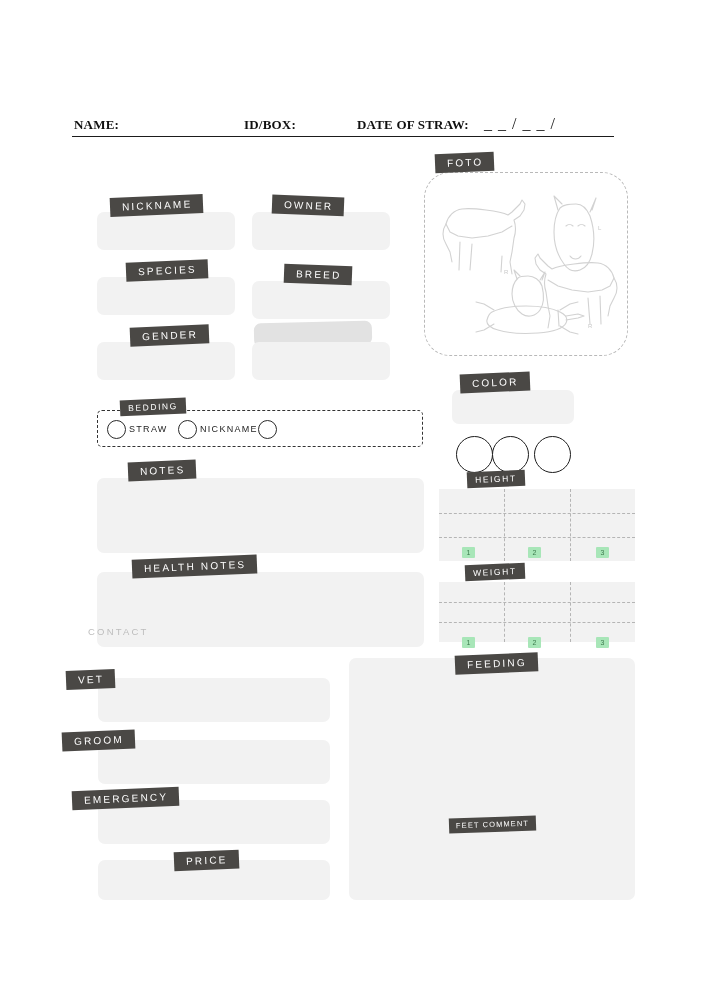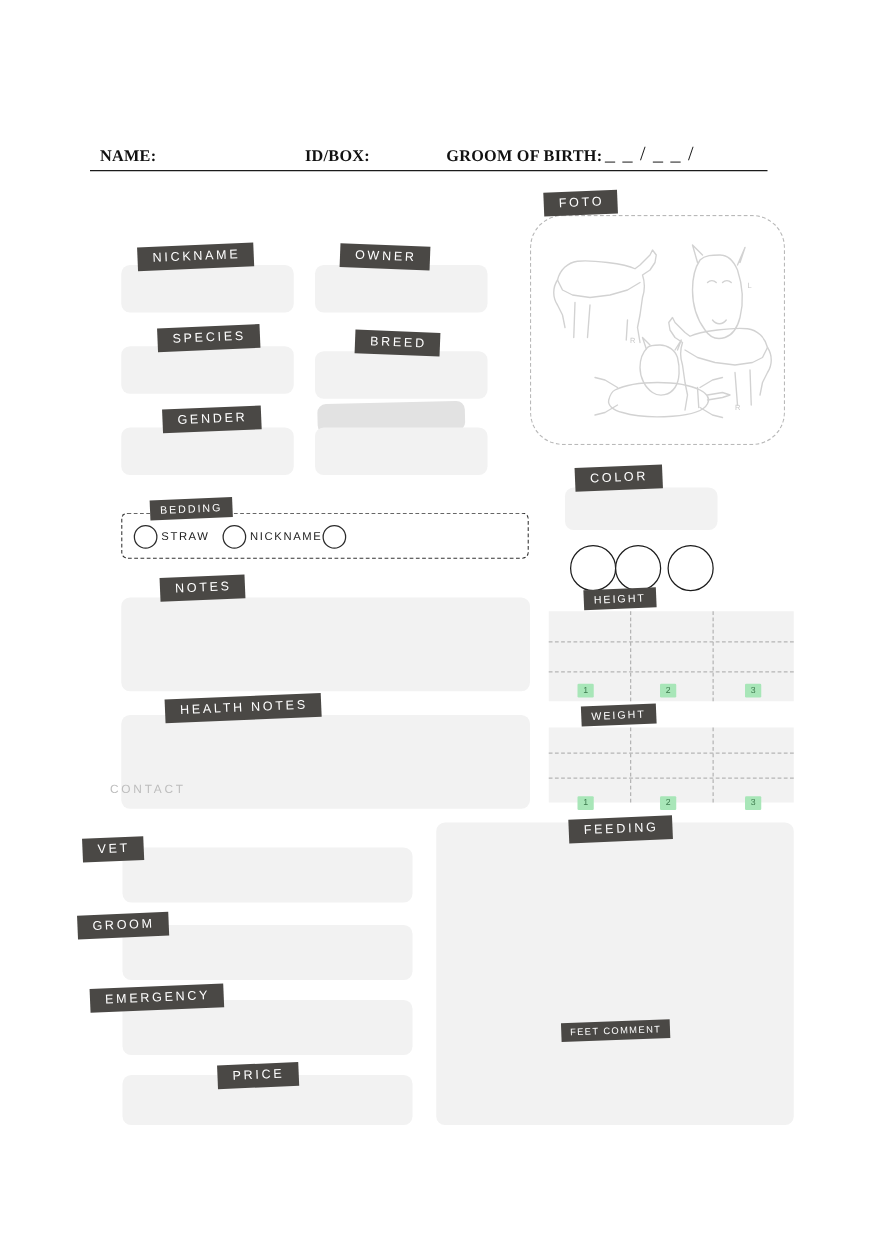--- a/index.html
+++ b/index.html
@@ -33,21 +33,21 @@
   }
   .hdr-label {
     position: absolute;
     font-family: "Liberation Serif", serif;
     font-weight: bold;
     font-size: 13px;
     color: #111111;
     letter-spacing: 0.2px;
     bottom: 3px;
   }
-  .hdr-name { left: 8px; }
+  .hdr-name { left: 2px; }
   .hdr-id { left: 172px; }
   .hdr-dob { left: 285px; }
   .hdr-dobline {
     position: absolute;
     left: 412px;
     bottom: 3px;
     font-family: "Liberation Serif", serif;
     font-weight: normal;
     font-size: 16px;
     color: #111111;
@@ -195,21 +195,21 @@
   }
 </style>
 </head>
 <body>
 
 <div class="page">
 
   <div class="header-row">
     <span class="hdr-label hdr-name">NAME:</span>
     <span class="hdr-label hdr-id">ID/BOX:</span>
-    <span class="hdr-label hdr-dob">GROOM OF BIRTH:</span>
+    <span class="hdr-label hdr-dob">DATE OF STRAW:</span>
     <span class="hdr-dobline">_ _  /  _ _  /</span>
   </div>
 
 
   <div class="tag tilt-l" style="left:110px; top:196px;">NICKNAME</div>
   <div class="field" style="left:97px; top:212px; width:138px; height:38px;"></div>
 
   <div class="tag tilt-r" style="left:272px; top:196px;">OWNER</div>
   <div class="field" style="left:252px; top:212px; width:138px; height:38px;"></div>
 

